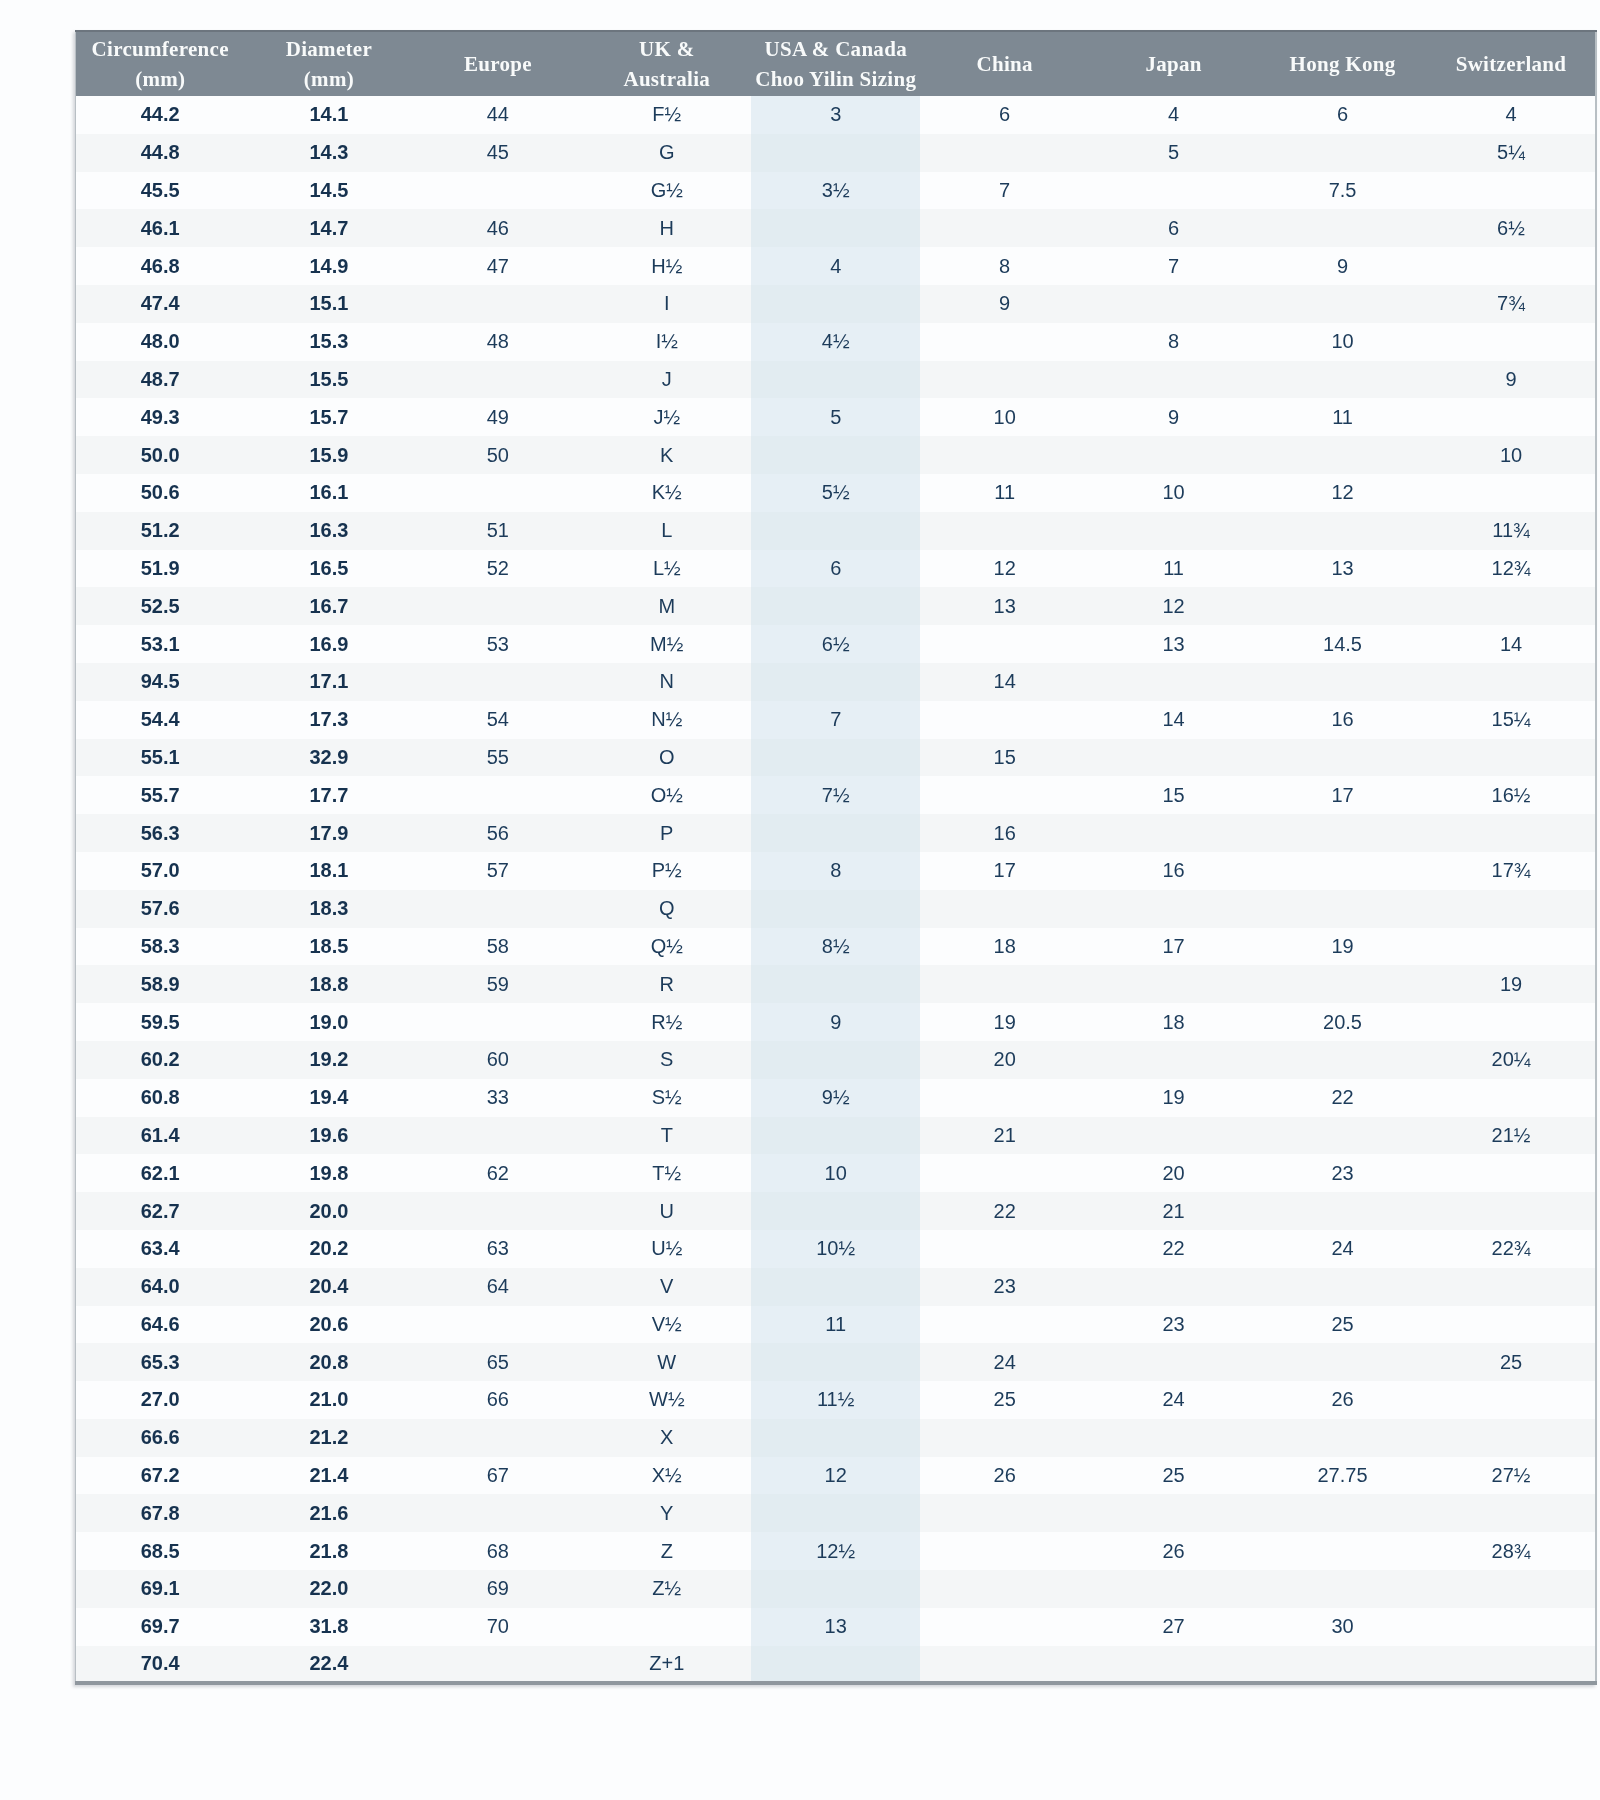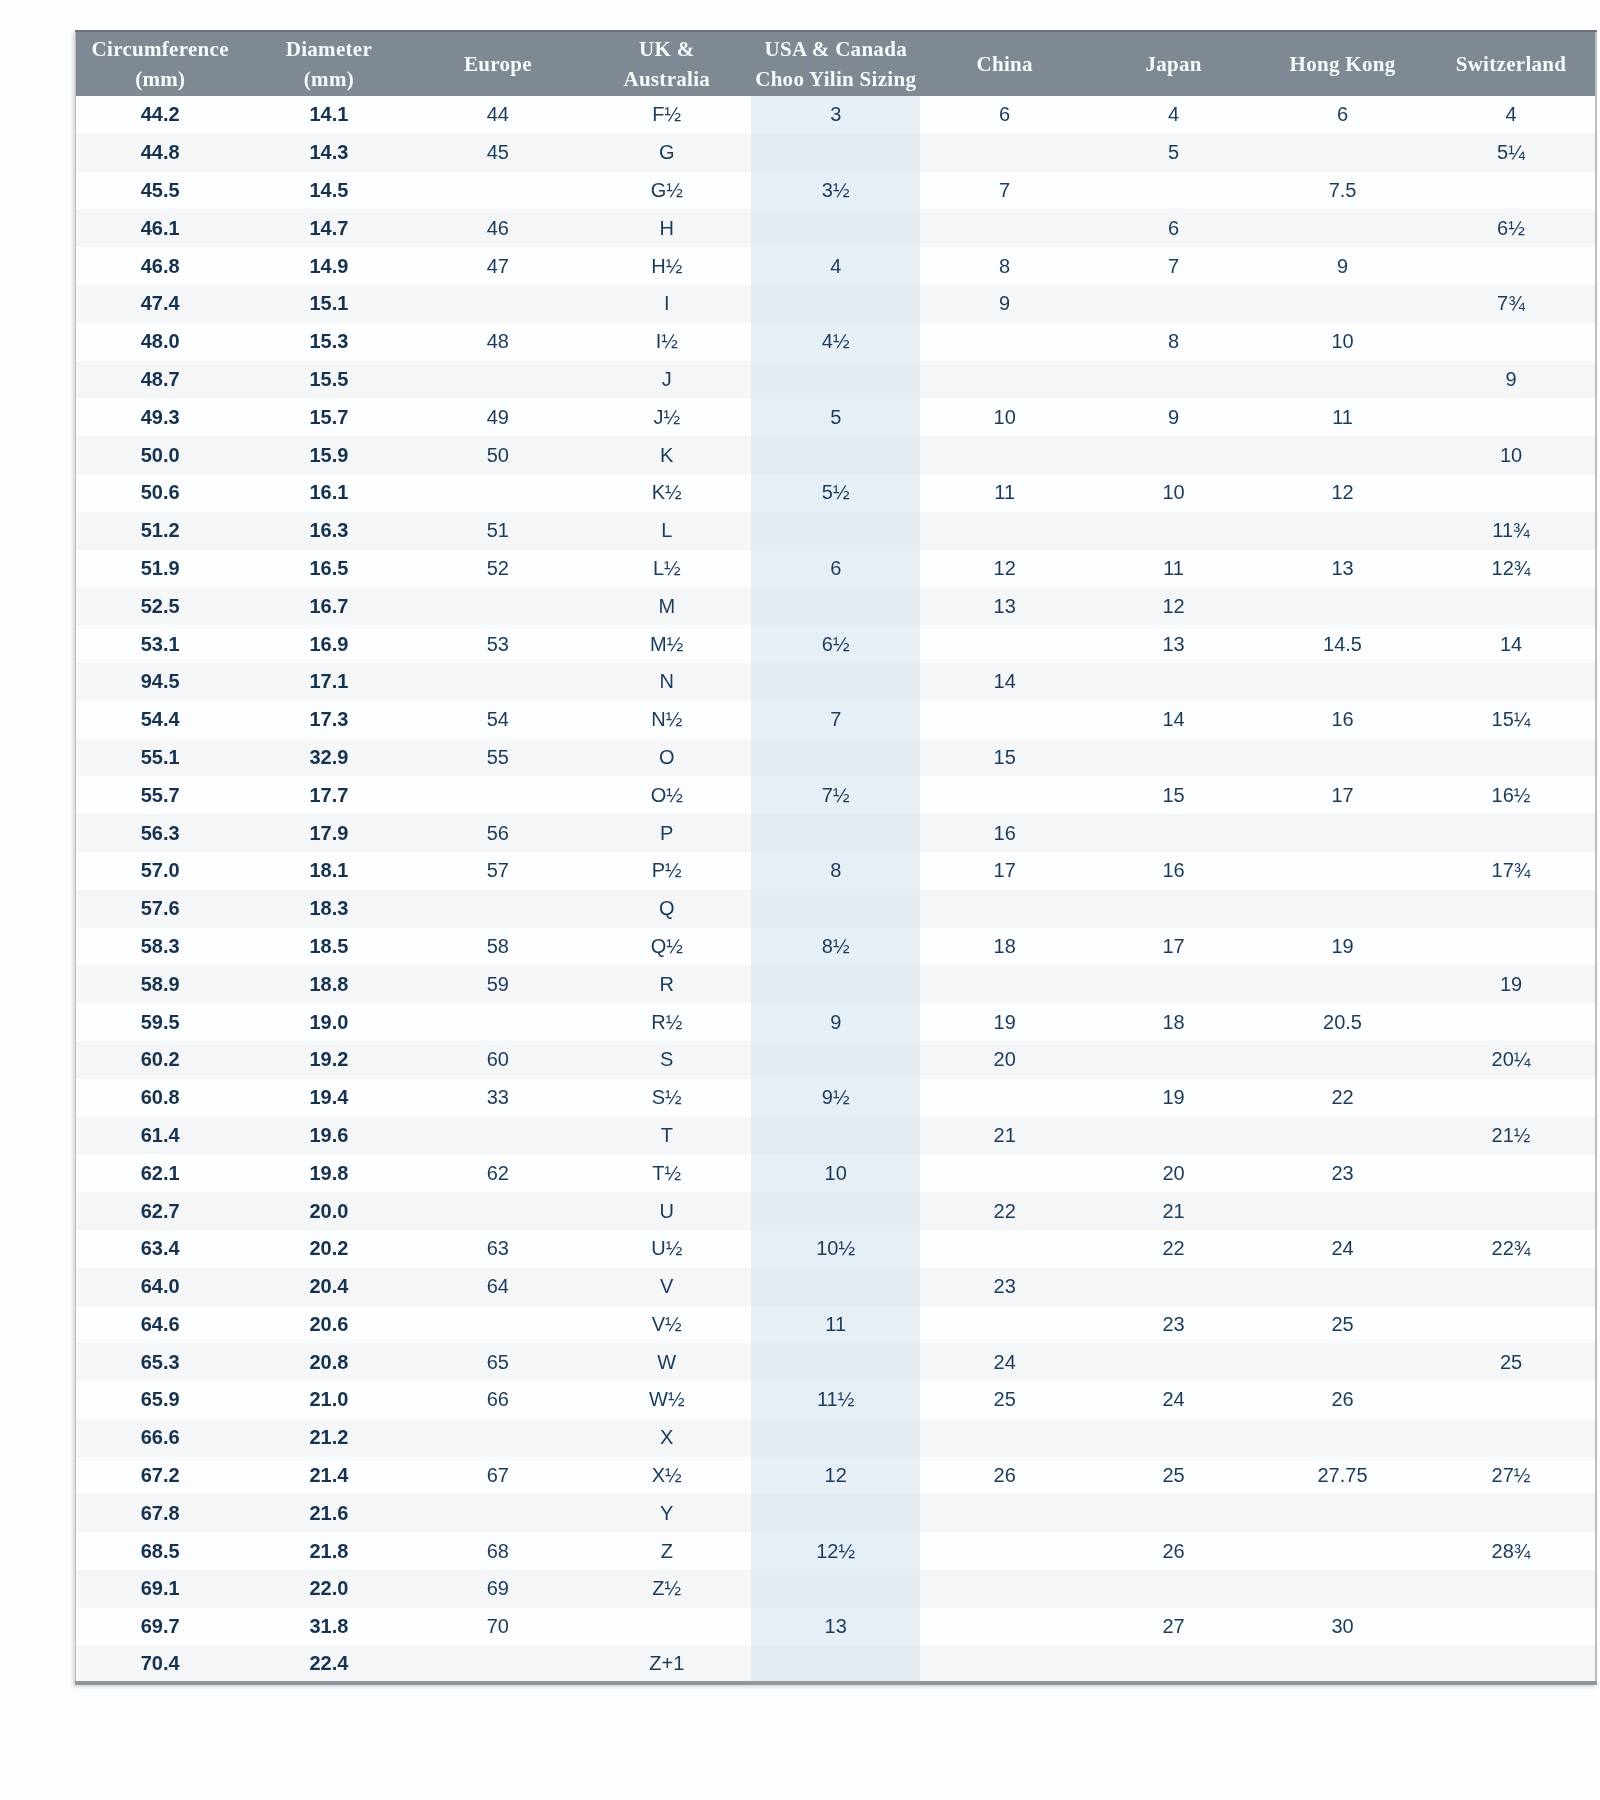--- a/index.html
+++ b/index.html
@@ -452,21 +452,21 @@
           <td class="b">20.8</td>
           <td>65</td>
           <td>W</td>
           <td class="hl"></td>
           <td>24</td>
           <td></td>
           <td></td>
           <td>25</td>
         </tr>
         <tr>
-          <td class="b">65.9</td>
+          <td class="b">27.0</td>
           <td class="b">21.0</td>
           <td>66</td>
           <td>W½</td>
           <td class="hl">11½</td>
           <td>25</td>
           <td>24</td>
           <td>26</td>
           <td></td>
         </tr>
         <tr>

